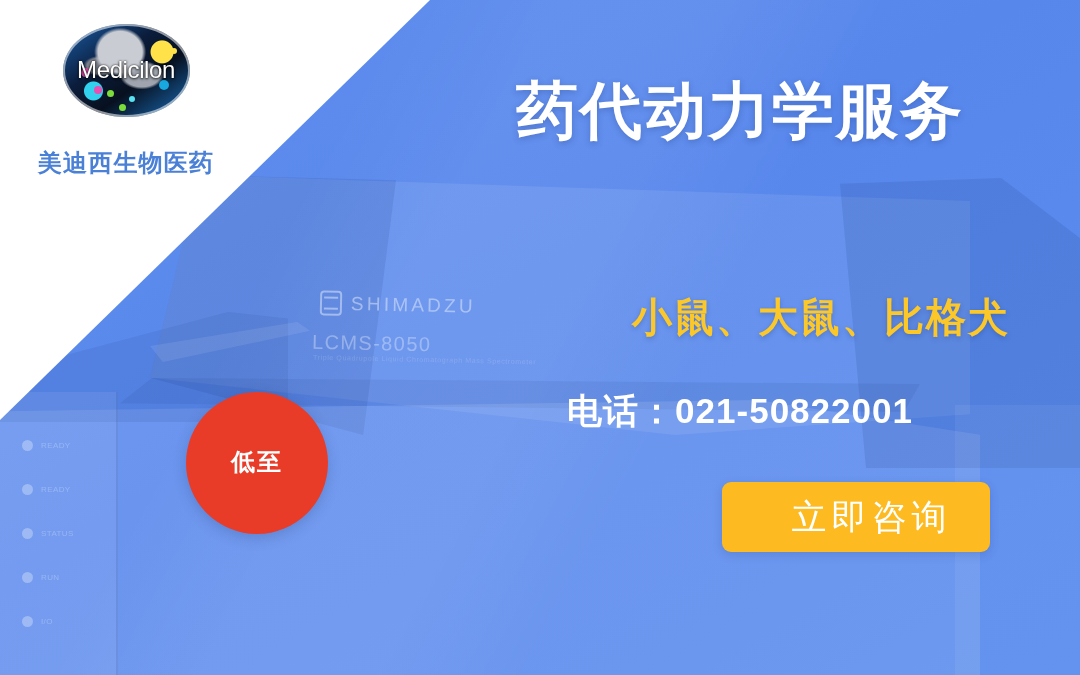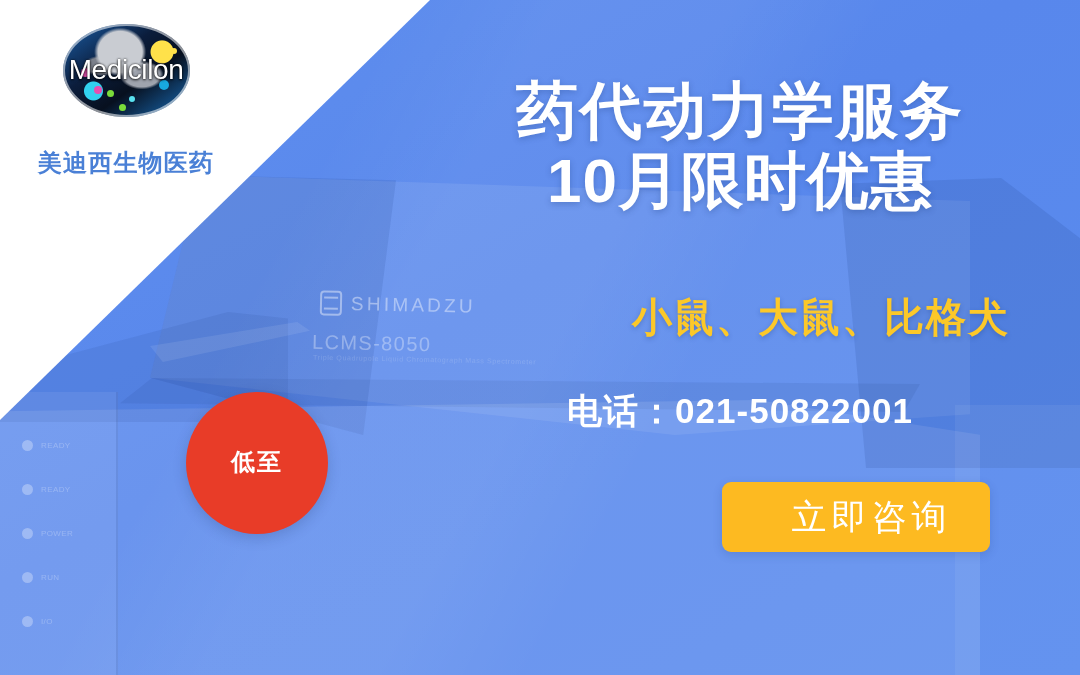--- a/index.html
+++ b/index.html
@@ -255,21 +255,21 @@
   .m4 { width: 8px; height: 8px; background:#e84fb0; left: 31px; top: 62px; }
   .m5 { width: 10px; height:10px; background:#18a9e0; left: 96px; top: 56px; }
   .m6 { width: 6px; height: 6px; background:#ffe14a; left: 108px; top: 24px; }
   .m7 { width: 7px; height: 7px; background:#7bdc3a; left: 56px; top: 80px; }
   .logo-word {
     position: absolute;
     left: 0; right: 0;
     top: 50%;
     transform: translateY(-52%);
     color: #ffffff;
-    font-size: 28px;
+    font-size: 24px;
     font-weight: 400;
     letter-spacing: -0.4px;
     text-shadow: 0 1px 3px rgba(0,0,0,0.85), 0 0 2px rgba(0,0,0,0.7);
   }
   .logo-cn {
     margin-top: 30px;
     color: #4a80d6;
     font-size: 24px;
     font-weight: 700;
     letter-spacing: 1.2px;
@@ -404,21 +404,21 @@
       <div class="panel-row">
         <span class="panel-dot"></span>
         <span class="panel-label">READY</span>
       </div>
       <div class="panel-row">
         <span class="panel-dot"></span>
         <span class="panel-label">READY</span>
       </div>
       <div class="panel-row">
         <span class="panel-dot"></span>
-        <span class="panel-label">POWER</span>
+        <span class="panel-label">STATUS</span>
       </div>
       <div class="panel-row">
         <span class="panel-dot"></span>
         <span class="panel-label">RUN</span>
       </div>
       <div class="panel-row">
         <span class="panel-dot"></span>
         <span class="panel-label">I/O</span>
       </div>
     </div>
@@ -440,20 +440,19 @@
     <div class="logo-cn">美迪西生物医药</div>
   </div>
 
   <div class="discount-badge">
     <div class="badge-small">低至</div>
   </div>
 
   <div class="content">
     <div class="headline">
       <span>药代动力学服务</span>
-      <span class="line2">10月限时优惠</span>
     </div>
     <div class="subline">小鼠、大鼠、比格犬</div>
     <div class="phone">电话：021-50822001</div>
     <button class="cta-button">立即咨询</button>
   </div>
 
 </div>
 
 </body></html>

